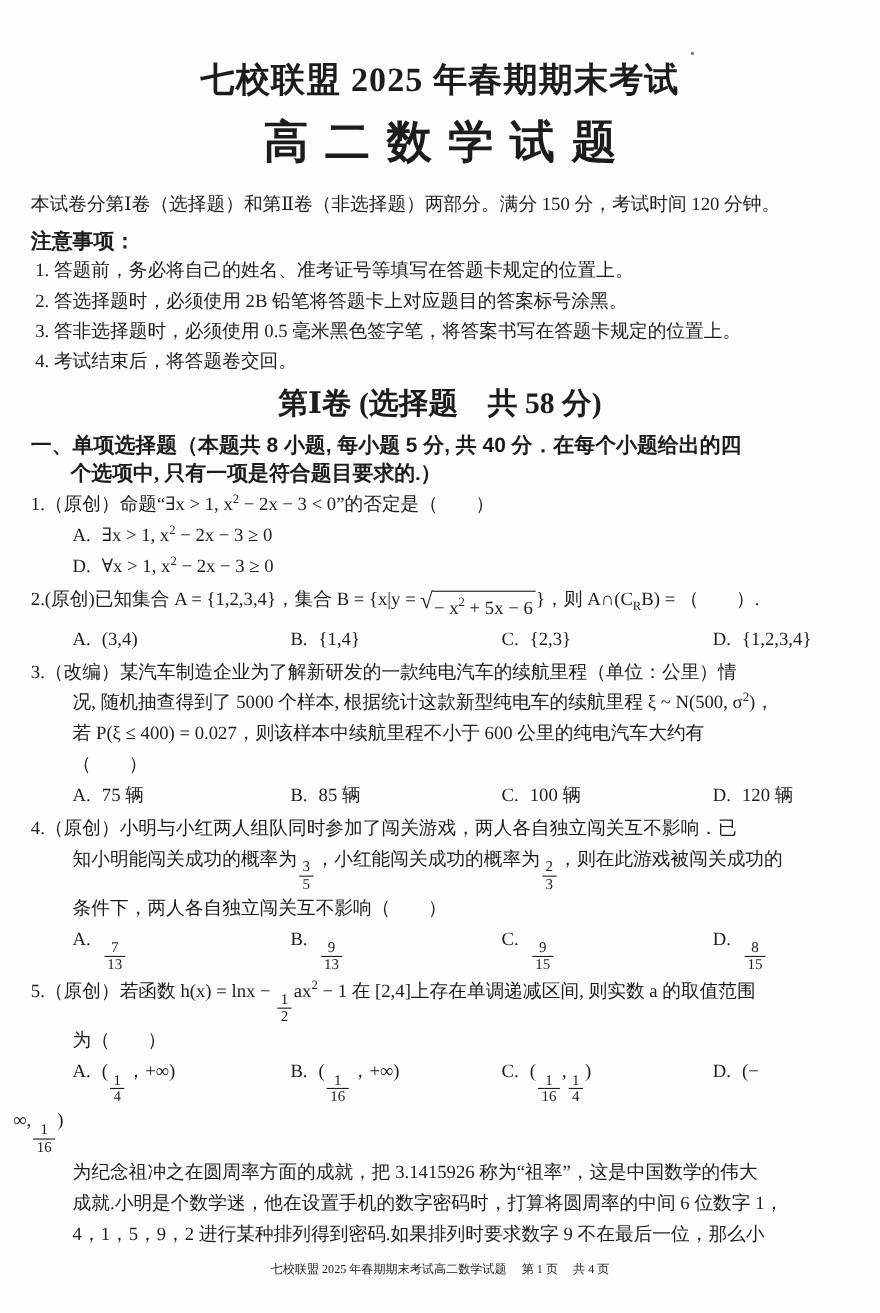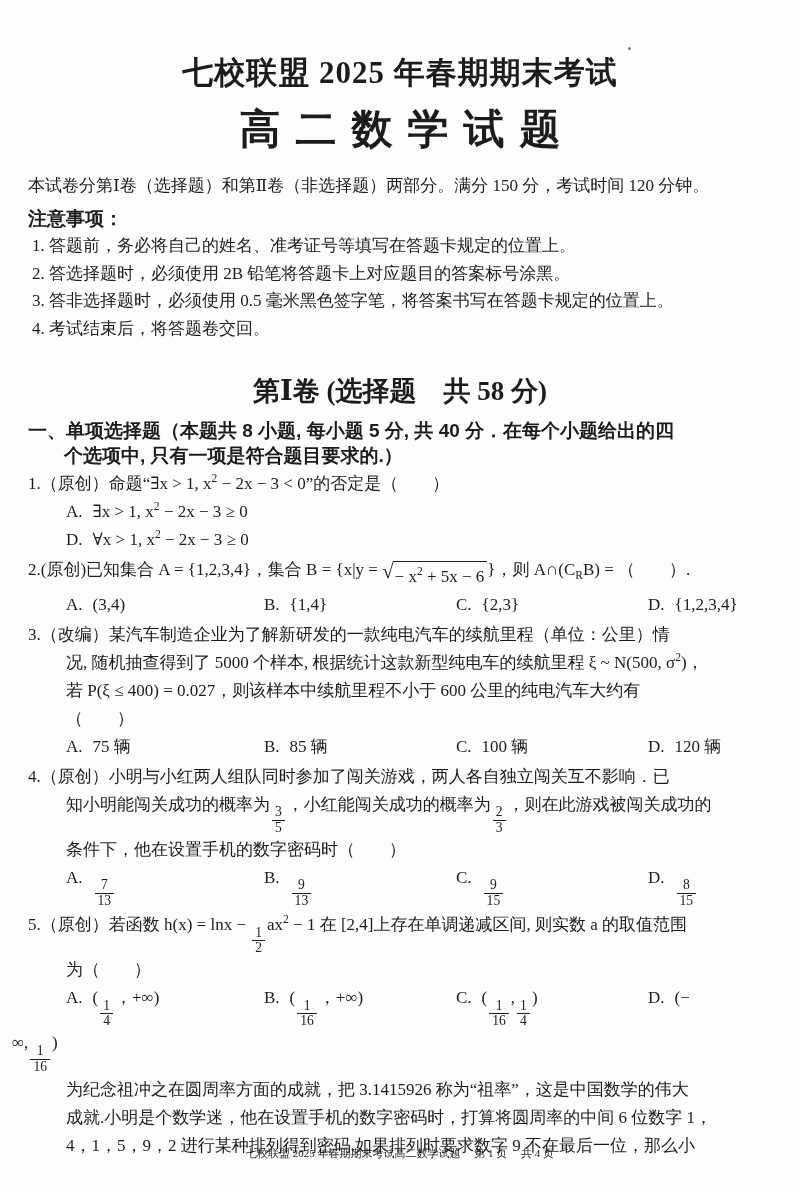--- a/index.html
+++ b/index.html
@@ -34,28 +34,28 @@
     font-size:19px;font-weight:bold;
     font-family:"Liberation Sans","DejaVu Sans",sans-serif;
   }
   .notice-item{
     margin-left:32px;margin-right:20px;
     font-size:17px;line-height:27.5px;
   }
   .part-head{
     text-align:center;
     font-size:27px;font-weight:bold;
-    margin-top:31px;
+    margin-top:6px;
   }
   .directions{
     margin:9px 28px 0 28px;
     font-size:19px;font-weight:bold;line-height:25px;
     font-family:"Liberation Sans","DejaVu Sans",sans-serif;
   }
-  .directions.cont{margin-top:0;margin-left:64px;}
+  .directions.cont{margin-top:0;margin-left:64px;font-family:Liberation Serif, serif;}
   .qblock{margin:2px 24px 0 28px;}
   .qline{font-size:17px;line-height:28px;}
   .qline.cont{margin-left:38px;}
   .qline.pullleft{margin-left:-16px;}
   .opt-row{
     display:grid;
     margin-left:38px;
     font-size:17px;line-height:28px;
   }
   .row4{grid-template-columns:198px 192px 192px 1fr;}
@@ -139,21 +139,21 @@
 
   <div class="qblock">
     <div class="qline">4.（原创）小明与小红两人组队同时参加了闯关游戏，两人各自独立闯关互不影响．已</div>
     <div class="qline cont">知小明能闯关成功的概率为<span class="frac">
           <span class="fn">3</span>
           <span class="fd">5</span>
         </span>，小红能闯关成功的概率为<span class="frac">
           <span class="fn">2</span>
           <span class="fd">3</span>
         </span>，则在此游戏被闯关成功的</div>
-    <div class="qline cont">条件下，他在设置手机的数字密码时（　　）</div>
+    <div class="qline cont">条件下，两人各自独立闯关互不影响（　　）</div>
     <div class="opt-row row4">
       <span class="opt"><span class="olb">A.</span><span><span class="frac">
               <span class="fn">7</span>
               <span class="fd">13</span>
             </span></span></span>
       <span class="opt"><span class="olb">B.</span><span><span class="frac">
               <span class="fn">9</span>
               <span class="fd">13</span>
             </span></span></span>
       <span class="opt"><span class="olb">C.</span><span><span class="frac">

